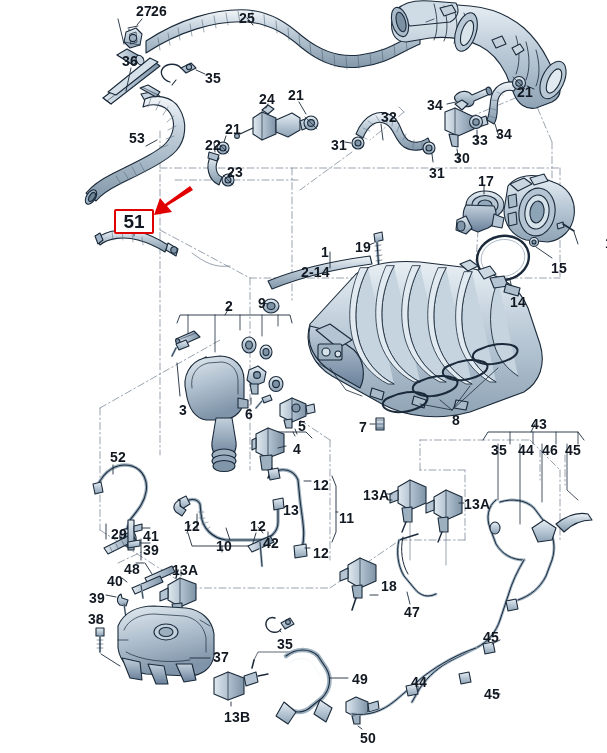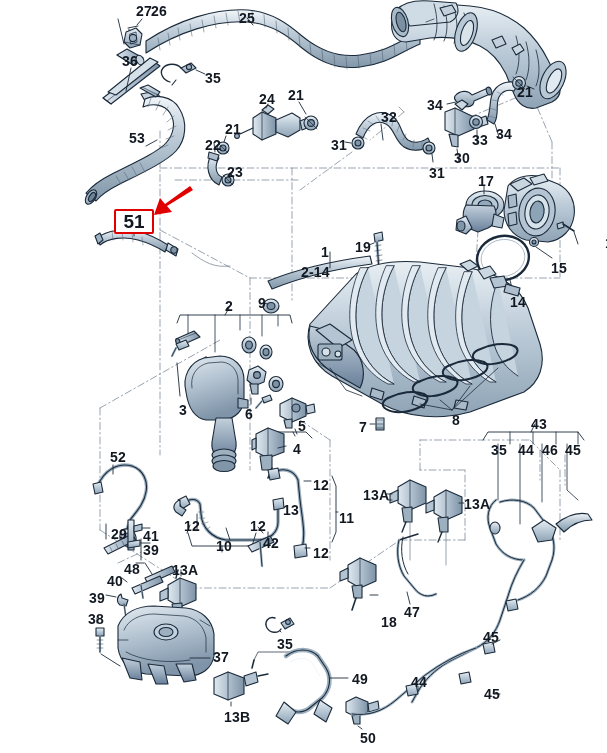--- a/index.html
+++ b/index.html
@@ -924,21 +924,21 @@
   <div class="callout" style="left:124px; top:562px;">48</div>
   <div class="callout" style="left:172px; top:563px;">13A</div>
   <div class="callout" style="left:107px; top:574px;">40</div>
   <div class="callout" style="left:89px; top:591px;">39</div>
   <div class="callout" style="left:88px; top:612px;">38</div>
   <div class="callout" style="left:213px; top:650px;">37</div>
   <div class="callout" style="left:277px; top:637px;">35</div>
   <div class="callout" style="left:224px; top:710px;">13B</div>
   <div class="callout" style="left:352px; top:672px;">49</div>
   <div class="callout" style="left:360px; top:731px;">50</div>
-  <div class="callout" style="left:381px; top:615px;">18</div>
+  <div class="callout" style="left:381px; top:579px;">18</div>
   <div class="callout" style="left:363px; top:488px;">13A</div>
   <div class="callout" style="left:464px; top:497px;">13A</div>
   <div class="callout" style="left:404px; top:605px;">47</div>
   <div class="callout" style="left:531px; top:417px;">43</div>
   <div class="callout" style="left:491px; top:443px;">35</div>
   <div class="callout" style="left:518px; top:443px;">44</div>
   <div class="callout" style="left:542px; top:443px;text-align:right;">46</div>
   <div class="callout" style="left:565px; top:443px;">45</div>
   <div class="callout" style="left:483px; top:630px;">45</div>
   <div class="callout" style="left:484px; top:687px;">45</div>

